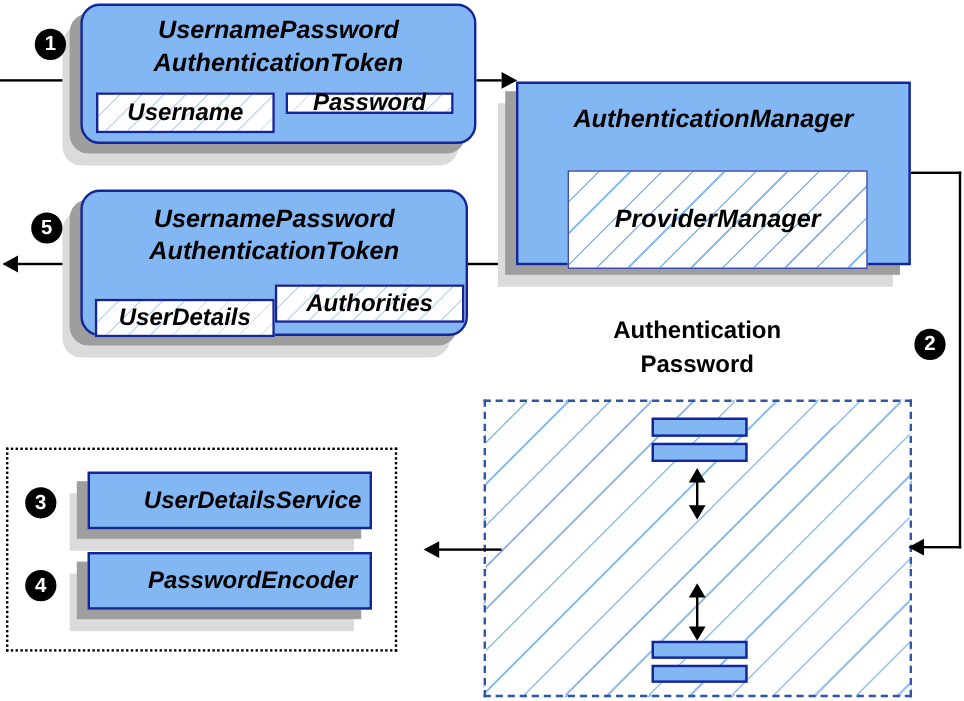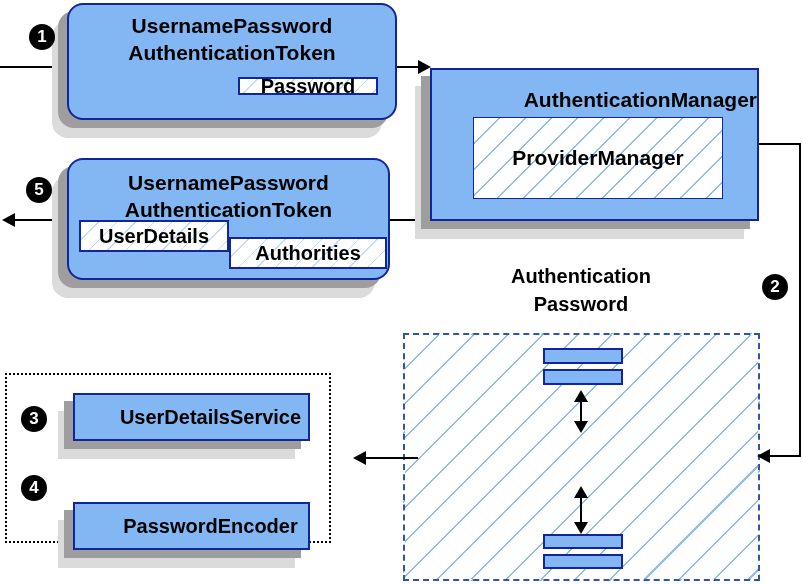--- a/index.html
+++ b/index.html
@@ -24,21 +24,21 @@
   .vline{position:absolute;width:2px;background:var(--line);z-index:2;}
   .head{position:absolute;width:0;height:0;z-index:2;}
   .head-right{border-top:7px solid transparent;border-bottom:7px solid transparent;border-left:13px solid var(--line);}
   .head-left{border-top:7px solid transparent;border-bottom:7px solid transparent;border-right:13px solid var(--line);}
   
   .varrow{position:absolute;width:16px;z-index:3;}
   .varrow .shaft{position:absolute;left:7px;top:6px;bottom:6px;width:2px;background:var(--line);}
   .varrow .up{position:absolute;left:1px;top:0;width:0;height:0;border-left:7px solid transparent;border-right:7px solid transparent;border-bottom:12px solid var(--line);}
   .varrow .down{position:absolute;left:1px;bottom:0;width:0;height:0;border-left:7px solid transparent;border-right:7px solid transparent;border-top:12px solid var(--line);}
   
-  .node{position:absolute;box-sizing:border-box;background:var(--box-fill);border:2px solid var(--box-border);z-index:3;}
+  .node{position:absolute;box-sizing:border-box;background:var(--box-fill);border:2px solid var(--box-border);z-index:3;font-style:italic;}
   .round{border-radius:16px;}
   .shadowed{box-shadow:-9px 8px 0 0 var(--shadow-dark),-15px 18px 0 0 var(--shadow-light);}
   .node-title{position:absolute;left:0;right:0;text-align:center;font-weight:bold;font-size:21px;line-height:27px;}
   .node-title span{display:block;}
   .field{position:absolute;box-sizing:border-box;border:2px solid var(--box-border);
     background-color:#fff;
     background-image:repeating-linear-gradient(135deg,transparent 0 12px,var(--hatch-light) 12px 13px);
     display:flex;align-items:center;justify-content:center;font-weight:bold;font-size:20px;}
   .hatchbox{box-sizing:border-box;border:1px solid var(--box-border);
     background-color:#fff;
@@ -86,36 +86,37 @@
   <div class="head head-left" style="left:2px;top:213px;"></div>
 
   <div class="hline" style="left:365px;top:457px;width:53px;"></div>
   <div class="head head-left" style="left:353px;top:451px;"></div>
 
   <div class="node round shadowed" style="left:67px;top:3px;width:330px;height:117px;">
     <div class="node-title" style="top:7px;">
       <span>UsernamePassword</span>
       <span>AuthenticationToken</span>
     </div>
+    <div class="field" style="left:11px;top:72px;width:149px;height:34px;">Username</div>
     <div class="field" style="left:169px;top:72px;width:140px;height:18px;">Password</div>
   </div>
 
   <div class="node shadowed" style="left:430px;top:68px;width:329px;height:153px;">
-    <div class="node-title" style="top:16px;text-align:right;">
+    <div class="node-title" style="top:16px;">
       <span>AuthenticationManager</span>
     </div>
-    <div class="hatchbox centered" style="position:absolute;left:41px;top:47px;width:250px;height:82px;font-size:21px;font-weight:bold;">ProviderManager</div>
+    <div class="hatchbox centered" style="position:absolute;left:41px;top:72px;width:250px;height:82px;font-size:21px;font-weight:bold;">ProviderManager</div>
   </div>
 
   <div class="node round shadowed" style="left:67px;top:158px;width:323px;height:122px;">
     <div class="node-title" style="top:9px;">
       <span>UsernamePassword</span>
       <span>AuthenticationToken</span>
     </div>
-    <div class="field" style="left:10px;top:60px;width:150px;height:32px;">UserDetails</div>
+    <div class="field" style="left:10px;top:89px;width:150px;height:32px;">UserDetails</div>
     <div class="field" style="left:160px;top:77px;width:158px;height:32px;">Authorities</div>
   </div>
 
   <div class="heading" style="left:466px;top:262px;width:230px;">
     <span>Authentication</span>
     <span>Password</span>
   </div>
 
   <div class="providers-box" style="left:403px;top:333px;width:357px;height:248px;"></div>
 
@@ -135,15 +136,15 @@
     <span class="down"></span>
   </div>
 
   <div class="bar" style="left:543px;top:534px;width:80px;height:15px;"></div>
   <div class="bar" style="left:543px;top:554px;width:80px;height:15px;"></div>
 
   <div class="beans-box" style="left:5px;top:373px;width:326px;height:170px;"></div>
 
   <div class="node flex-center shadowed" style="left:73px;top:393px;width:237px;height:48px;font-size:20px;">UserDetailsService</div>
 
-  <div class="node flex-center shadowed" style="left:73px;top:460px;width:237px;height:48px;font-size:20px;margin-top:42px;">PasswordEncoder</div>
+  <div class="node flex-center shadowed" style="left:73px;top:460px;width:237px;height:48px;font-size:20px;">PasswordEncoder</div>
 
 </div>
 
 </body></html>

